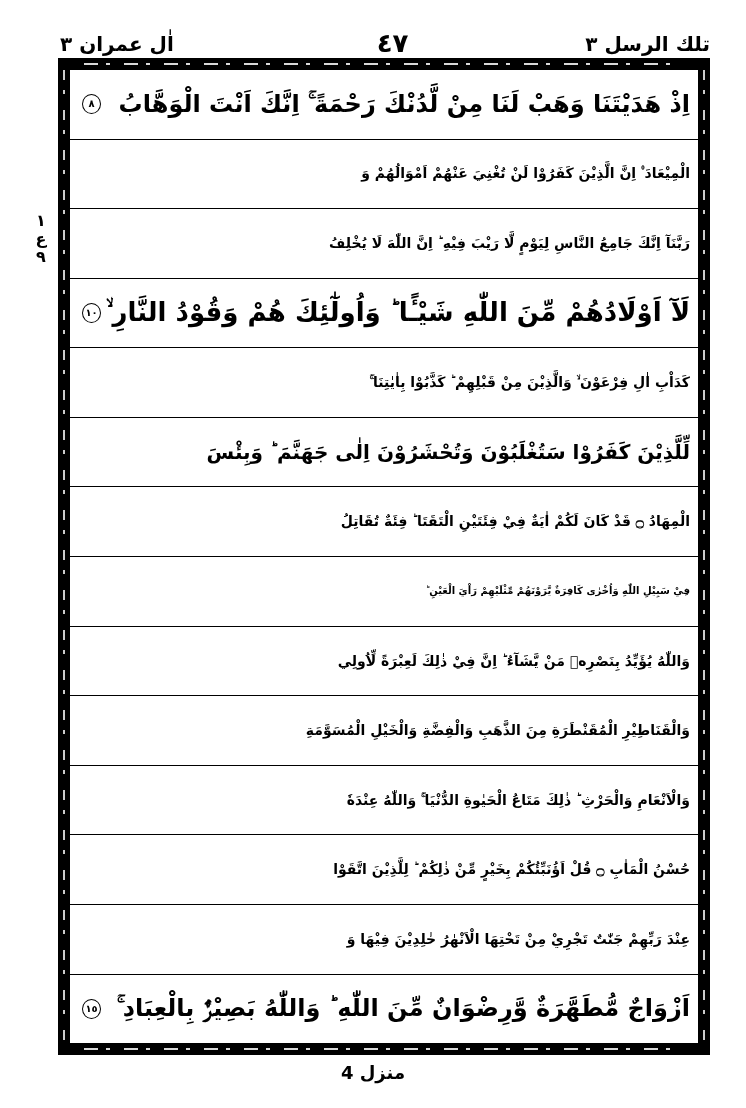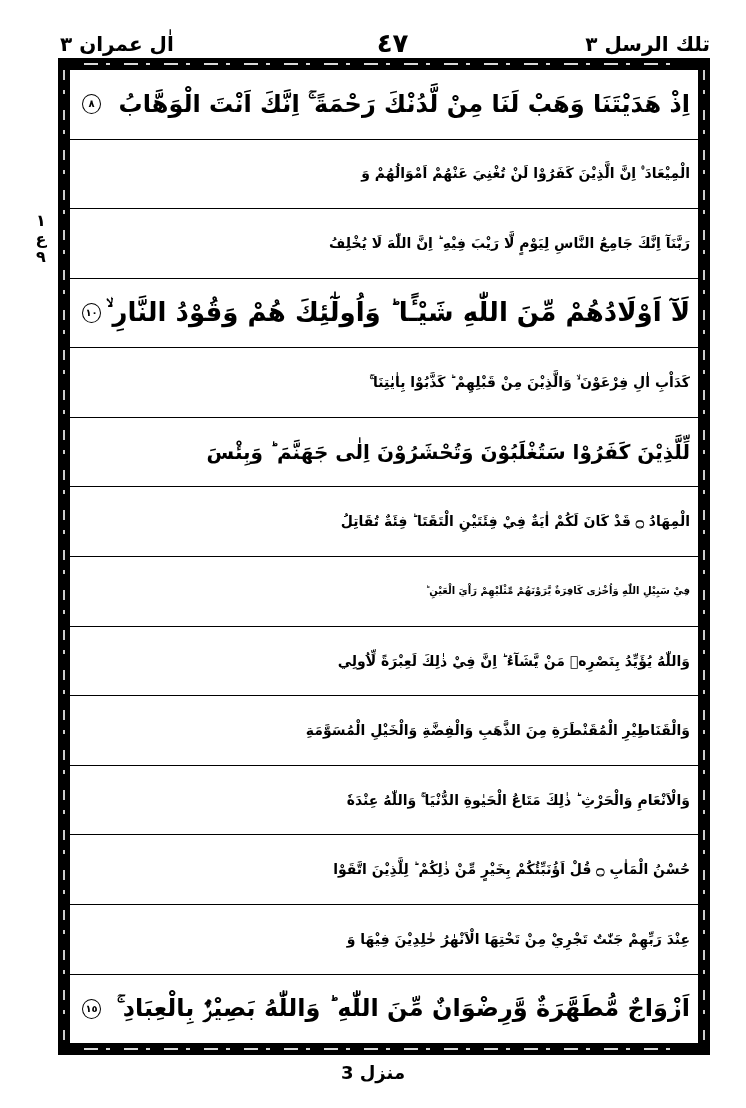--- a/index.html
+++ b/index.html
@@ -232,13 +232,13 @@
     <div class="line">
       <span class="line-text" style="font-size: 14px;">عِنْدَ رَبِّهِمْ جَنّٰتٌ تَجْرِيْ مِنْ تَحْتِهَا الْاَنْهٰرُ خٰلِدِيْنَ فِيْهَا وَ</span>
     </div>
     <div class="line">
       <span class="line-text" style="font-size: 24px;">اَزْوَاجٌ مُّطَهَّرَةٌ وَّرِضْوَانٌ مِّنَ اللّٰهِ ؕ وَاللّٰهُ بَصِيْرٌۢ بِالْعِبَادِ ۚ</span>
       <span class="ayah-marker">١٥</span>
     </div>
   </div>
 </div>
 
-<div class="footer">منزل 3</div>
+<div class="footer">منزل 4</div>
 
 </body></html>

